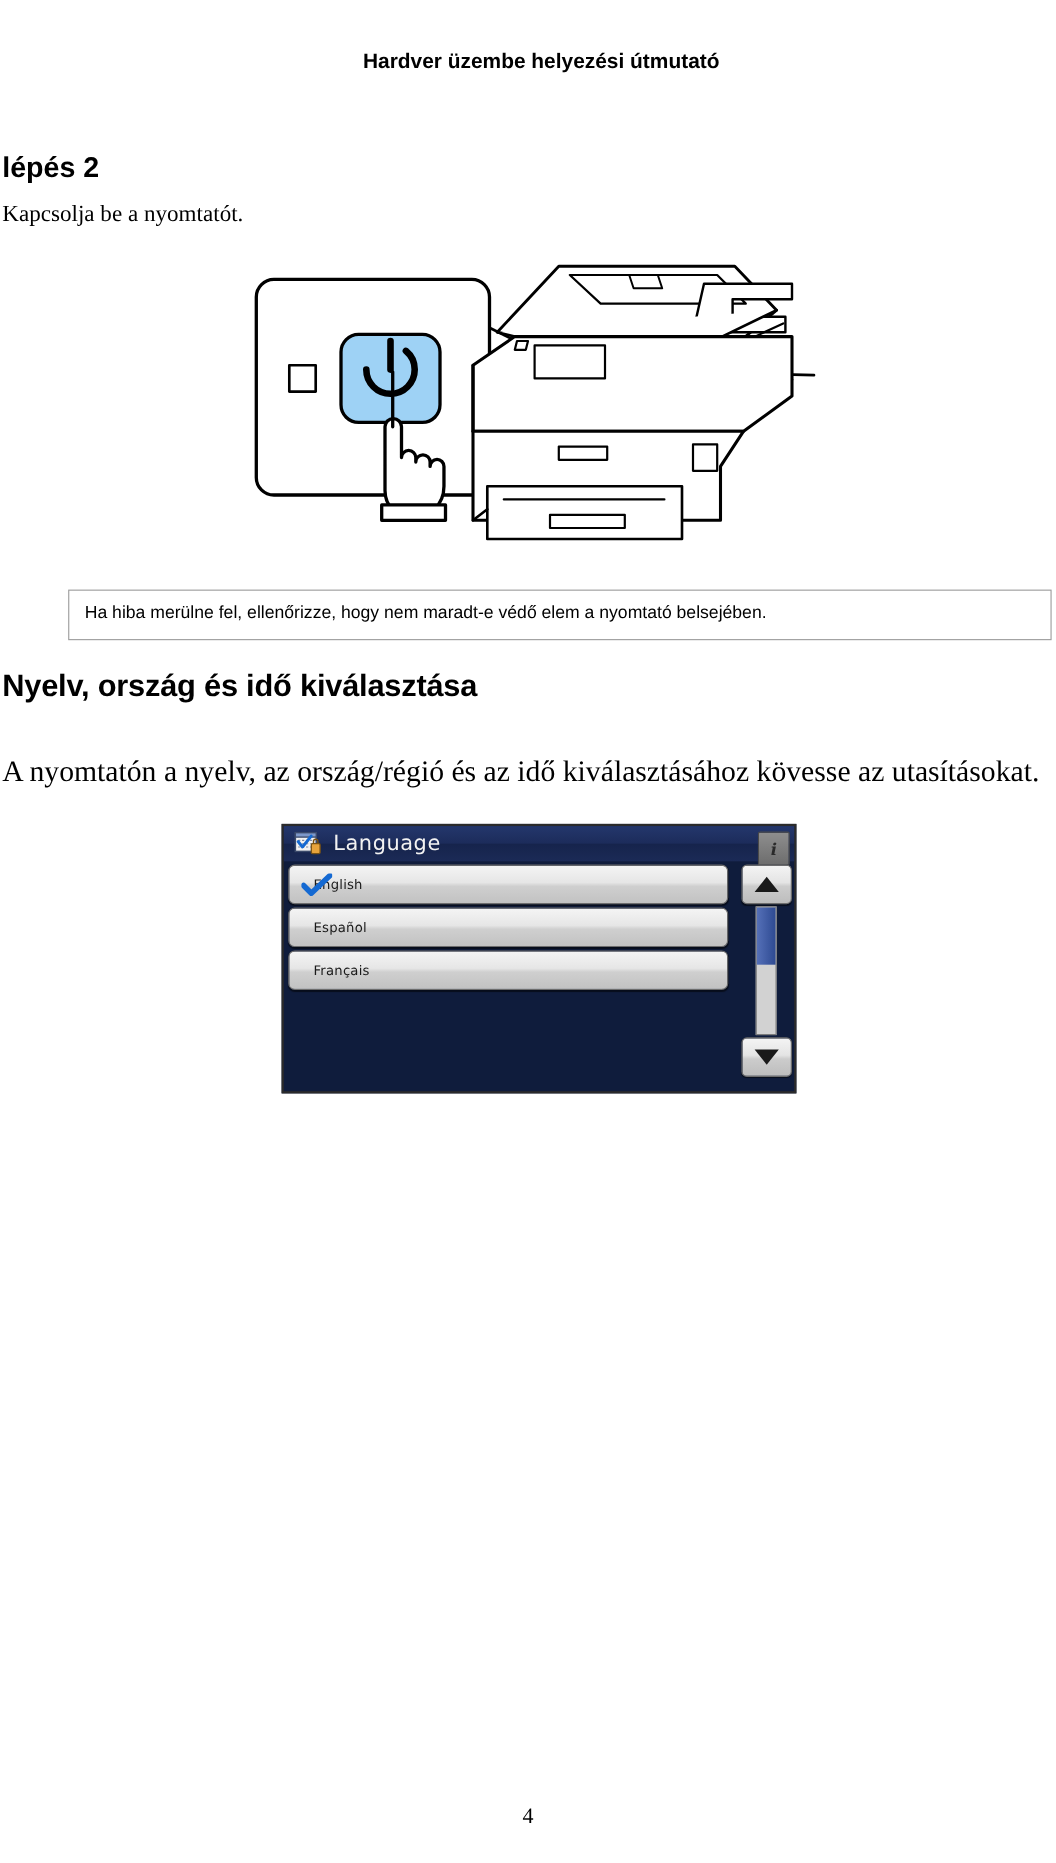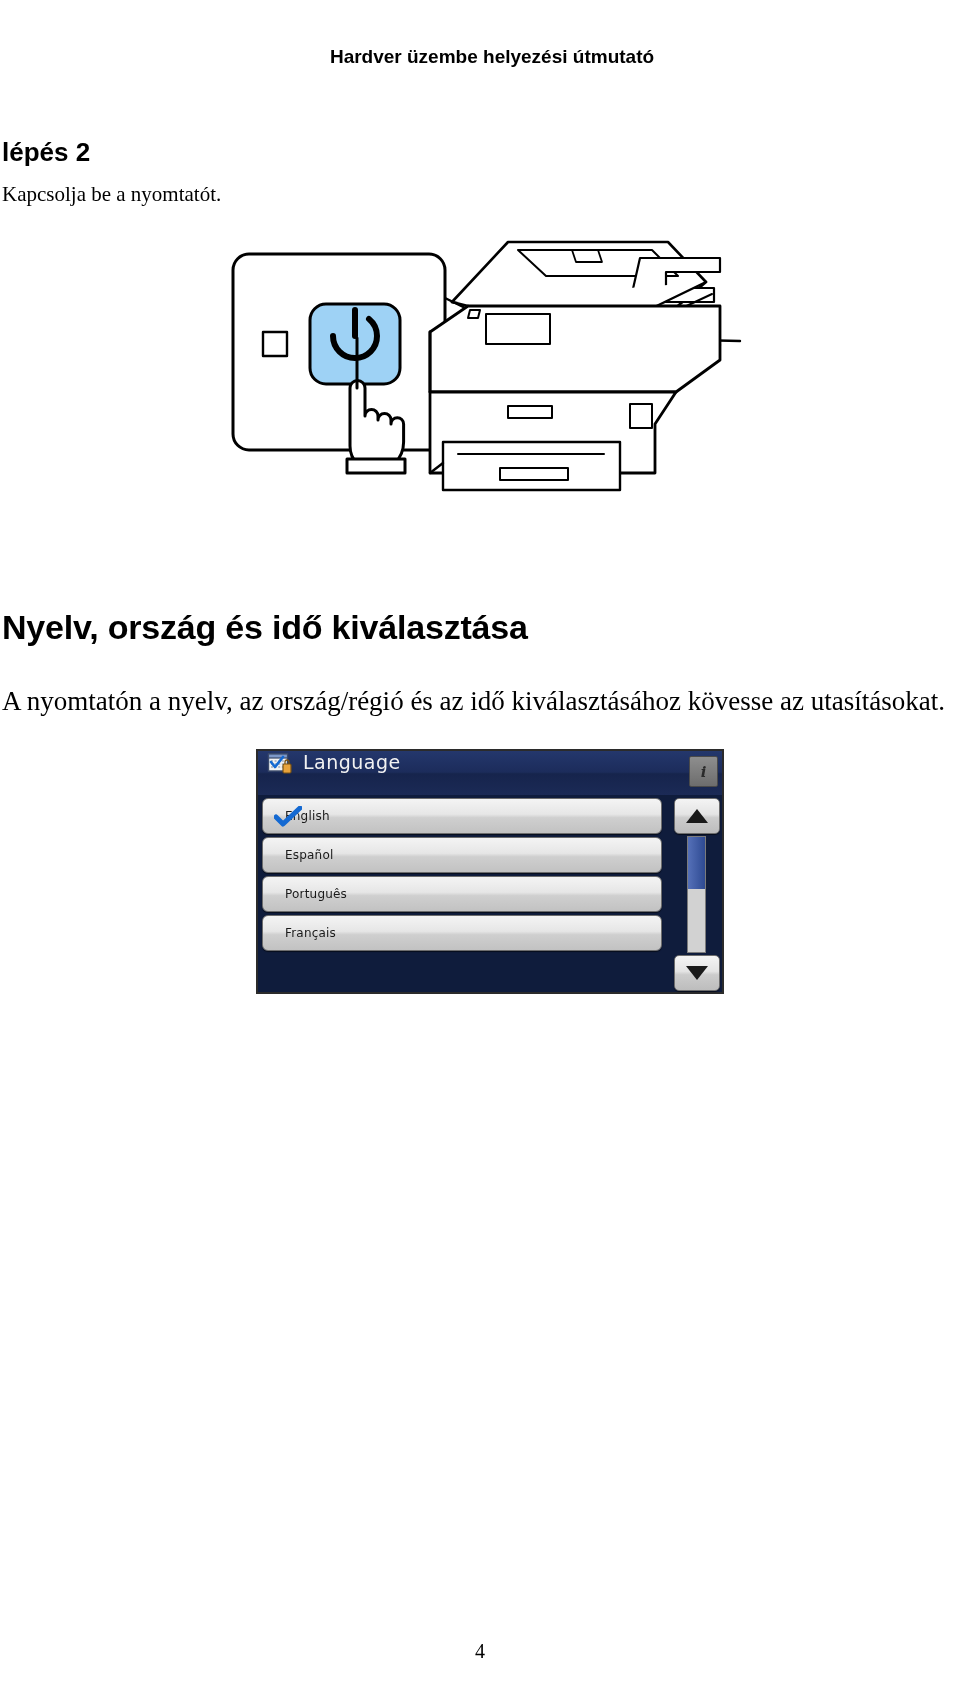--- a/index.html
+++ b/index.html
@@ -59,43 +59,43 @@
     position:absolute;left:14px;top:12px;
     font-family:"Liberation Sans", sans-serif;
     font-size:16px;color:#000;
     white-space:nowrap;
   }
 
   
   .sec-head{
     position:absolute;left:2px;top:608px;
     font-family:"Liberation Sans", sans-serif;
-    font-weight:bold;font-size:34px;
+    font-weight:bold;font-size:28px;
     letter-spacing:-0.2px;
   }
   .sec-body{
     position:absolute;left:2px;top:686px;
     font-family:Liberation Serif, serif;
     font-size:27px;
   }
 
   
   .lcd{
     position:absolute;left:256px;top:749px;
     width:468px;height:245px;
     background:#0f1c3c;
     border:2px solid #2b2b2b;
     box-sizing:border-box;
     padding:0;
   }
   .lcd-titlebar{
     position:relative;
-    height:44px;
+    height:32px;
     background:linear-gradient(to bottom,#24376c 0%,#1c2c5b 48%,#16244c 52%,#1b2a56 100%);
-    display:flex;
+    display:flex;align-items:center;
   }
   .lcd-title-icon{
     width:26px;height:26px;margin-left:9px;margin-right:10px;
     position:relative;flex:none;
   }
   .lcd-title-text{
     font-family:"DejaVu Sans", sans-serif;
     font-size:19px;color:#f2f2f2;letter-spacing:.5px;
   }
   .lcd-info-btn{
@@ -234,20 +234,23 @@
         <path d="M430 176 L452 176 L452 200 L430 200 Z" fill="#ffffff" stroke-width="2"></path>
 
         <path d="M243 214 L243 262 L420 262 L420 214 Z" fill="#ffffff" stroke-width="2.4"></path>
         <path d="M258 226 L404 226" stroke-width="2"></path>
         <path d="M300 240 L368 240 L368 252 L300 252 Z" fill="#ffffff" stroke-width="2"></path>
         <path d="M230 245 L243 235" stroke-width="2.4"></path>
       </g>
     </svg>
   </div>
 
+  <div class="note">
+    <div class="note-text">Ha hiba merülne fel, ellenőrizze, hogy nem maradt-e védő elem a nyomtató belsejében.</div>
+  </div>
 
   <div class="sec-head">Nyelv, ország és idő kiválasztása</div>
   <div class="sec-body">A nyomtatón a nyelv, az ország/régió és az idő kiválasztásához kövesse az utasításokat.</div>
 
   <div class="lcd">
 
     <div class="lcd-titlebar">
       <span class="lcd-title-icon">
         <svg width="26" height="26" viewBox="0 0 26 26" xmlns="http://www.w3.org/2000/svg">
           <rect x="1.5" y="3" width="19" height="17" fill="#f2f2f2" stroke="#3b4a6b" stroke-width="1.4"></rect>
@@ -277,23 +280,20 @@
             </svg>
           </span>
           <span class="lcd-item-label">English</span>
         </div>
 
 
         <div class="lcd-item">
           <span class="lcd-item-label">Español</span>
         </div>
 
-        <div class="lcd-item">
-          <span class="lcd-item-label">Português</span>
-        </div>
 
         <div class="lcd-item">
           <span class="lcd-item-label">Français</span>
         </div>
 
       </div>
 
       <div class="lcd-scroll">
         <div class="scroll-btn scroll-up">
           <span class="tri tri-up"></span>

